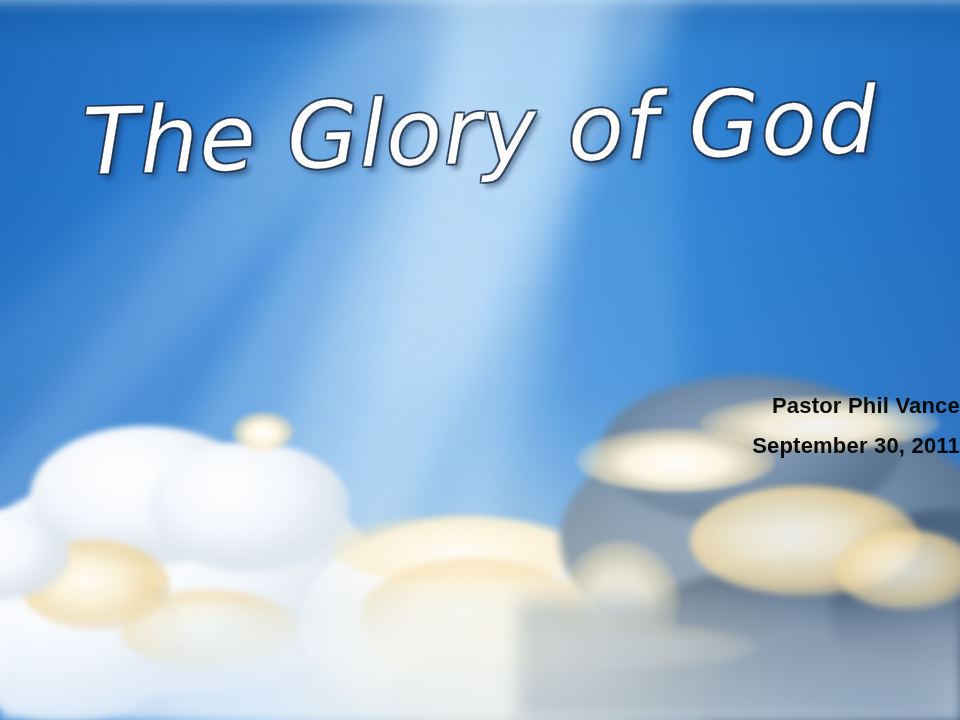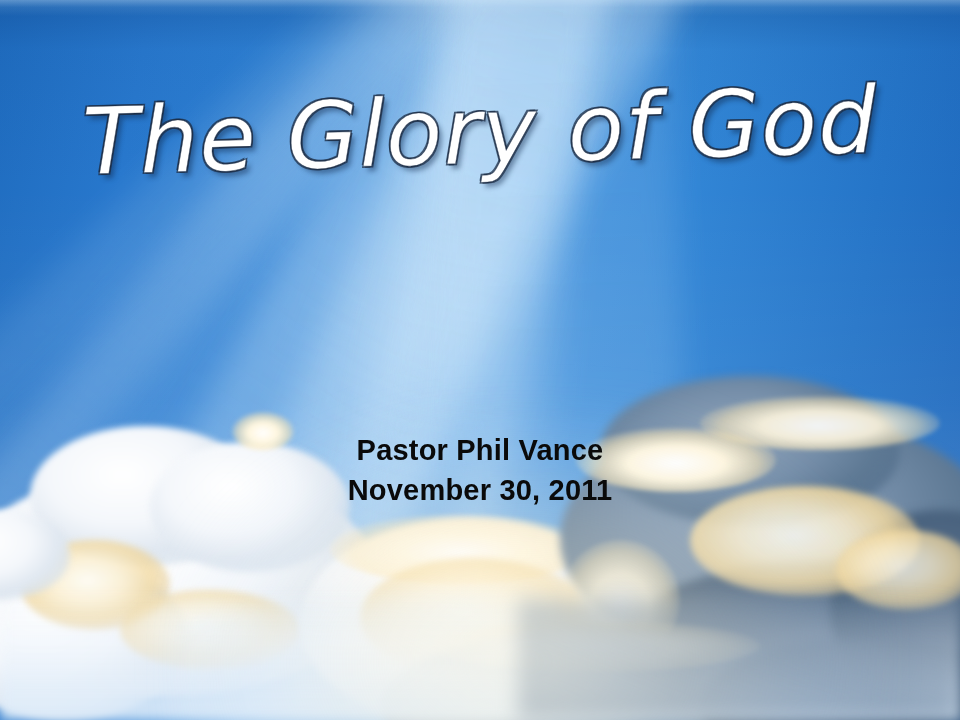--- a/index.html
+++ b/index.html
@@ -192,28 +192,27 @@
        1.5px  1.5px 0 rgba(30,45,70,.75),
        4px 5px 5px rgba(15,40,75,.45);
     -webkit-text-stroke: 0.6px rgba(28,44,68,.55);
   }
 
   .subtitle {
     position: absolute;
     left: 0;
     right: 0;
     top: 386px;
-    text-align: center;
+    text-align: right;
     font-family: "Liberation Sans", sans-serif;
     font-weight: bold;
-    font-size: 29px;
+    font-size: 22px;
     line-height: 40px;
     color: #0a0a0a;
     letter-spacing: .2px;
-    margin-top: 44px;
   }
   .subtitle .line { display: block; white-space: nowrap; }
 </style>
 </head>
 <body>
 
 <div id="slide">
 
   <div class="sky-base"></div>
   <div class="sky-vert"></div>
@@ -265,16 +264,16 @@
     <div class="bottom-mist"></div>
     <div class="bottom-mist-right"></div>
   </div>
 
   <div class="glow-center"></div>
 
   <div class="title">The Glory of God</div>
 
   <div class="subtitle">
     <span class="line">Pastor Phil Vance</span>
-    <span class="line">November 30, 2011</span>
+    <span class="line">September 30, 2011</span>
   </div>
 
 </div>
 
 </body></html>

